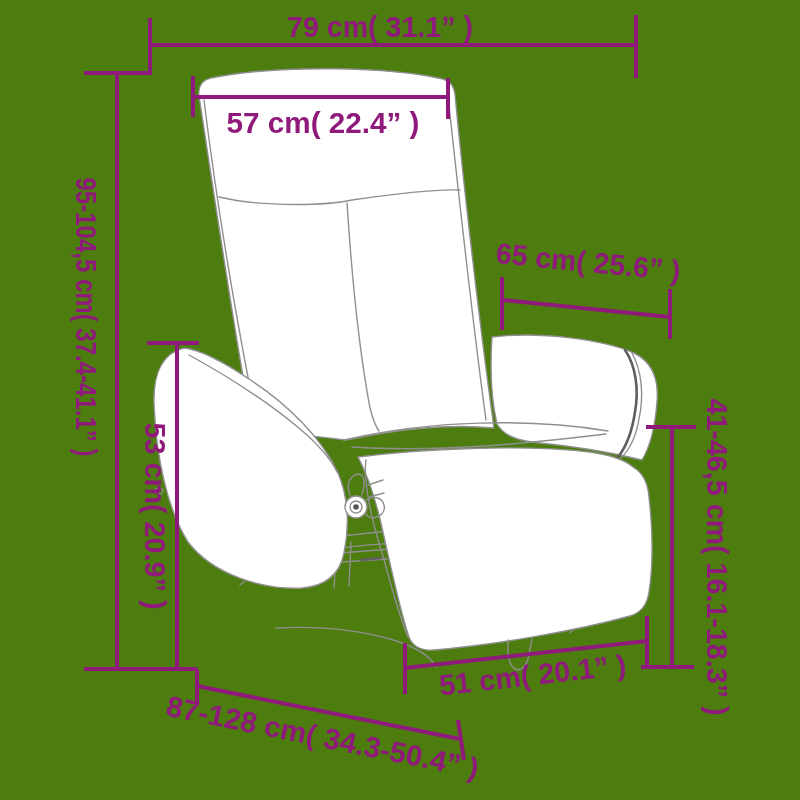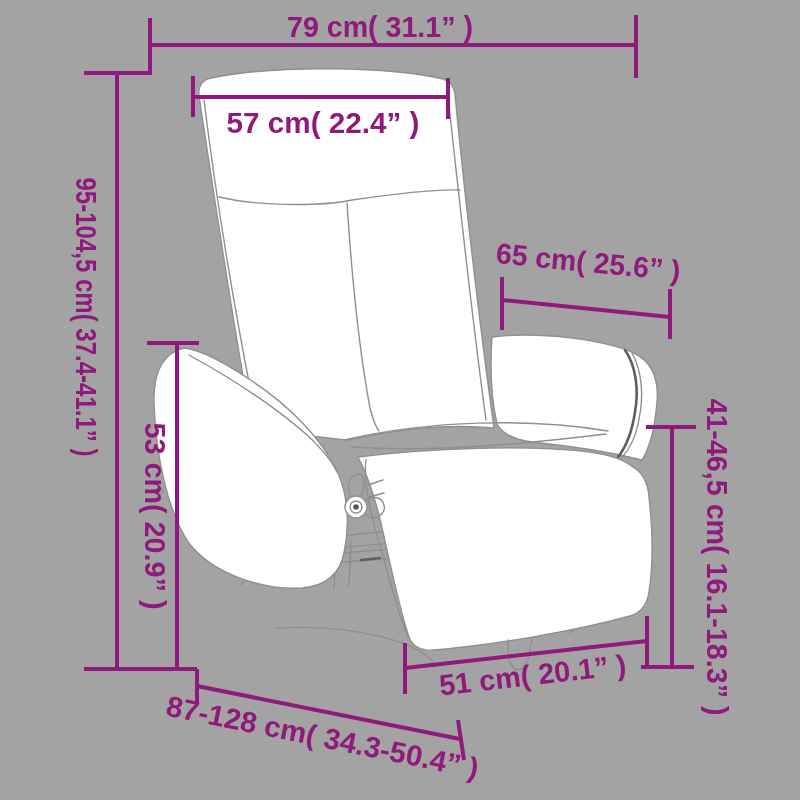--- a/index.html
+++ b/index.html
@@ -1,16 +1,16 @@
 <!DOCTYPE html>
 <html><head>
 <meta charset="utf-8">
 <style>
   html,body{margin:0;padding:0;background:#ffffff;}
-  .canvas{position:relative;width:800px;height:800px;background:#a3a3a3;overflow:hidden;}
+  .canvas{position:relative;width:800px;height:800px;background:#4d7c0f;overflow:hidden;}
   svg{display:block;}
   .ln{fill:none;stroke:#8f8f8f;stroke-width:1.4;stroke-linecap:round;stroke-linejoin:round;}
   .lnf{fill:#ffffff;stroke:#8f8f8f;stroke-width:1.4;stroke-linecap:round;stroke-linejoin:round;}
   .dk{fill:none;stroke:#5f5f5f;stroke-width:2.6;stroke-linecap:round;}
   .dim{fill:none;stroke:var(--accent);stroke-width:4;}
   .dim-label{font-family:"Liberation Sans","DejaVu Sans",sans-serif;font-weight:bold;font-size:29px;fill:var(--accent);}
 </style>
 </head>
 <body>
 

